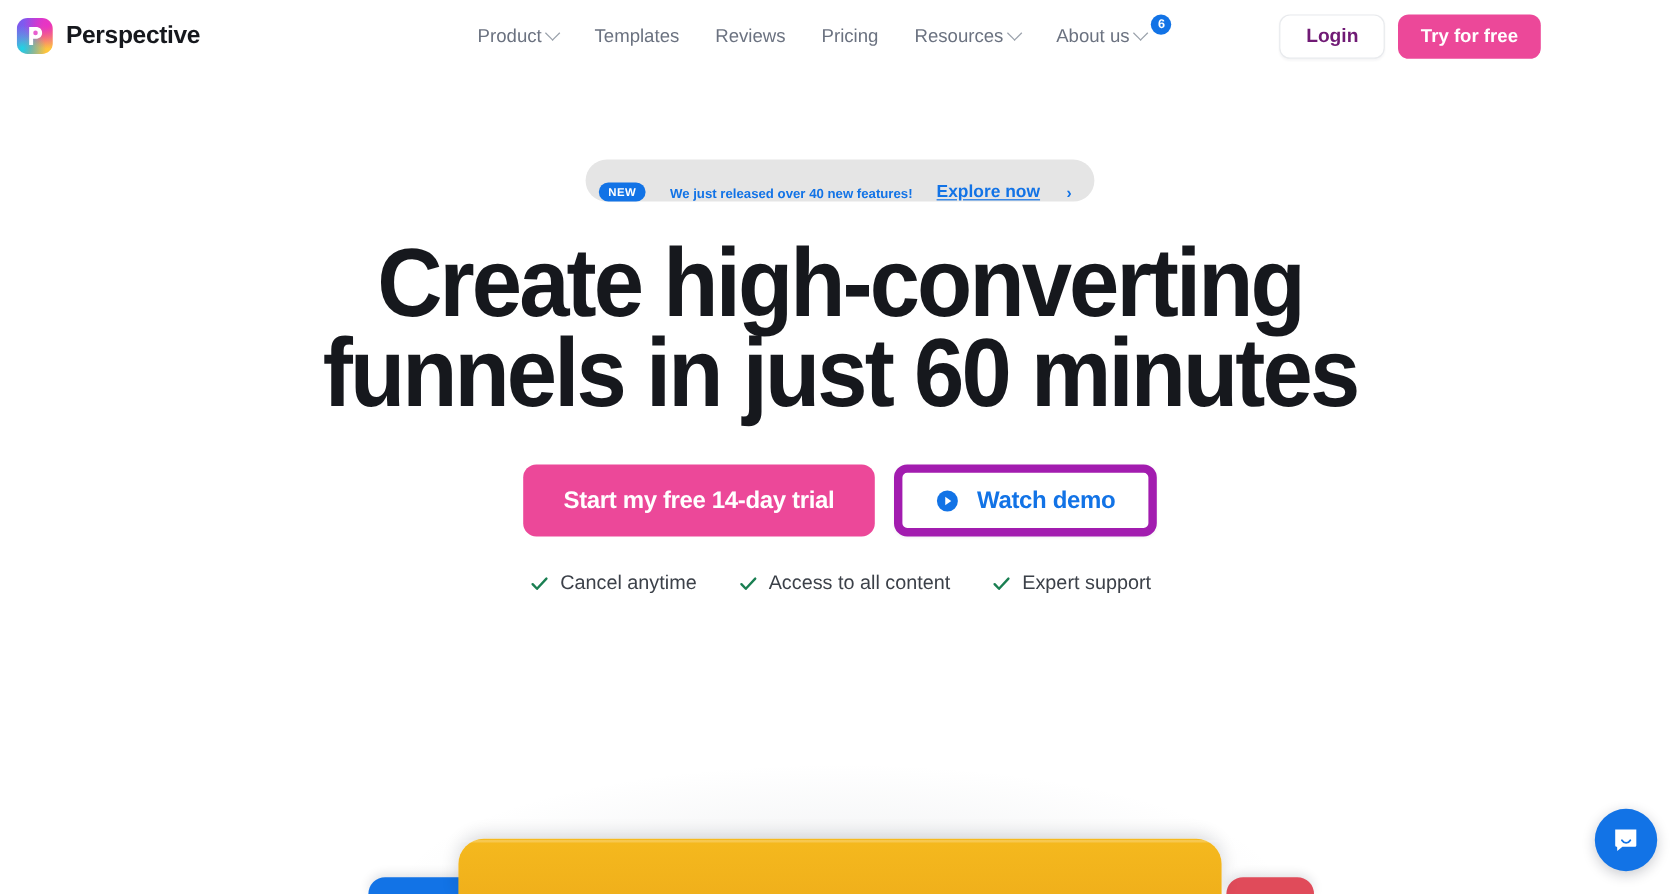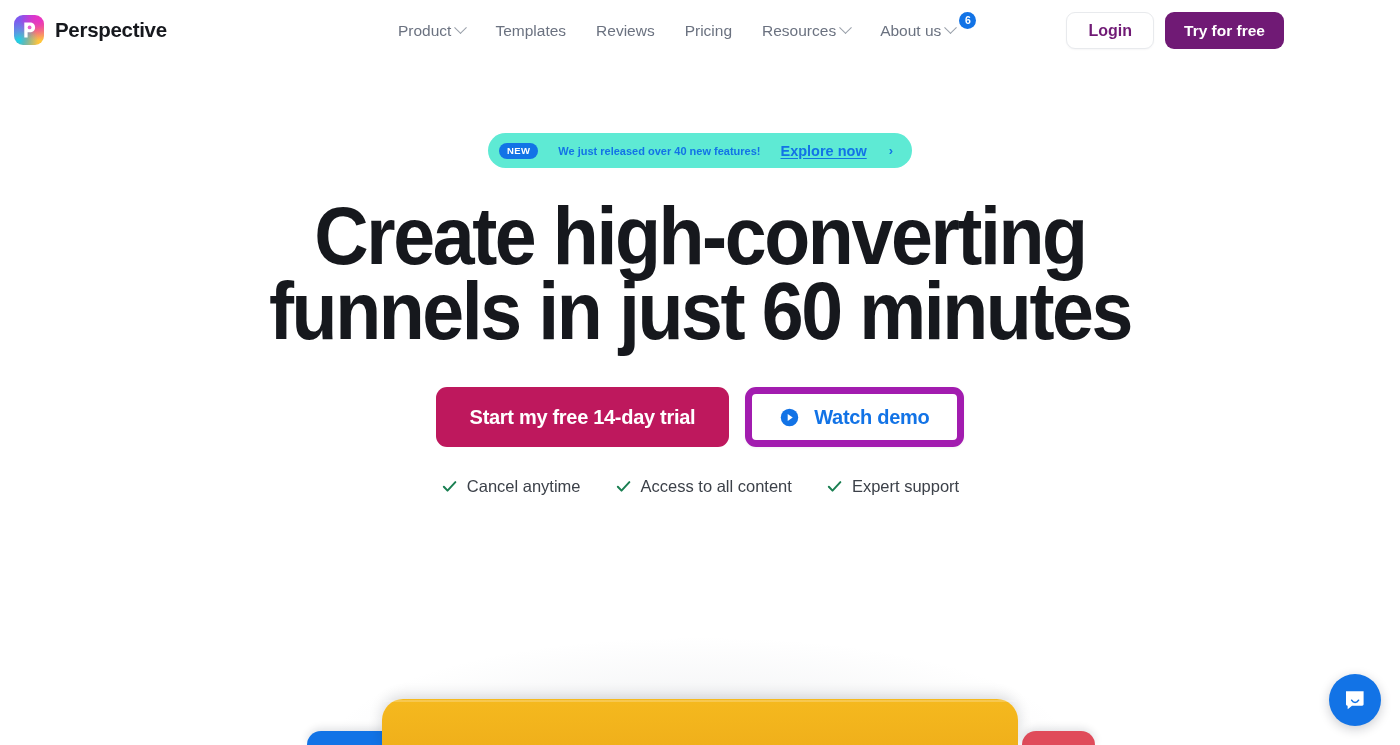--- a/index.html
+++ b/index.html
@@ -140,21 +140,21 @@
     display: flex;
     align-items: center;
     box-shadow: 0 1px 2px rgba(16,24,40,0.04);
   }
 
   .btn-try {
     height: 37px;
     padding: 0 19px;
     border-radius: 9px;
     border: none;
-    background: #701a75;
+    background: #ec4899;
     color: #ffffff;
     font-size: 15.5px;
     font-weight: 700;
     font-family: inherit;
     cursor: pointer;
     display: flex;
     align-items: center;
   }
 
   
@@ -165,23 +165,23 @@
   }
 
   .announce-wrap {
     display: flex;
     justify-content: center;
     margin-top: 72px;
   }
 
   .announce {
     display: flex;
-    align-items: center;
+    align-items: flex-end;
     gap: 20px;
-    background: #5eead4;
+    background: #e5e5e5;
     border-radius: 22px;
     height: 35px;
     padding: 0 19px 0 11px;
     cursor: pointer;
   }
 
   .announce-badge {
     background: #1273e6;
     color: #ffffff;
     font-size: 9.5px;
@@ -242,21 +242,21 @@
     display: flex;
     justify-content: center;
     align-items: center;
     gap: 16px;
   }
 
   .btn-primary {
     height: 60px;
     padding: 0 34px;
     border-radius: 11px;
-    background: #be185d;
+    background: #ec4899;
     color: #ffffff;
     font-size: 20px;
     font-weight: 700;
     border: none;
     font-family: inherit;
     cursor: pointer;
     display: flex;
     align-items: center;
     letter-spacing: -0.3px;
   }

